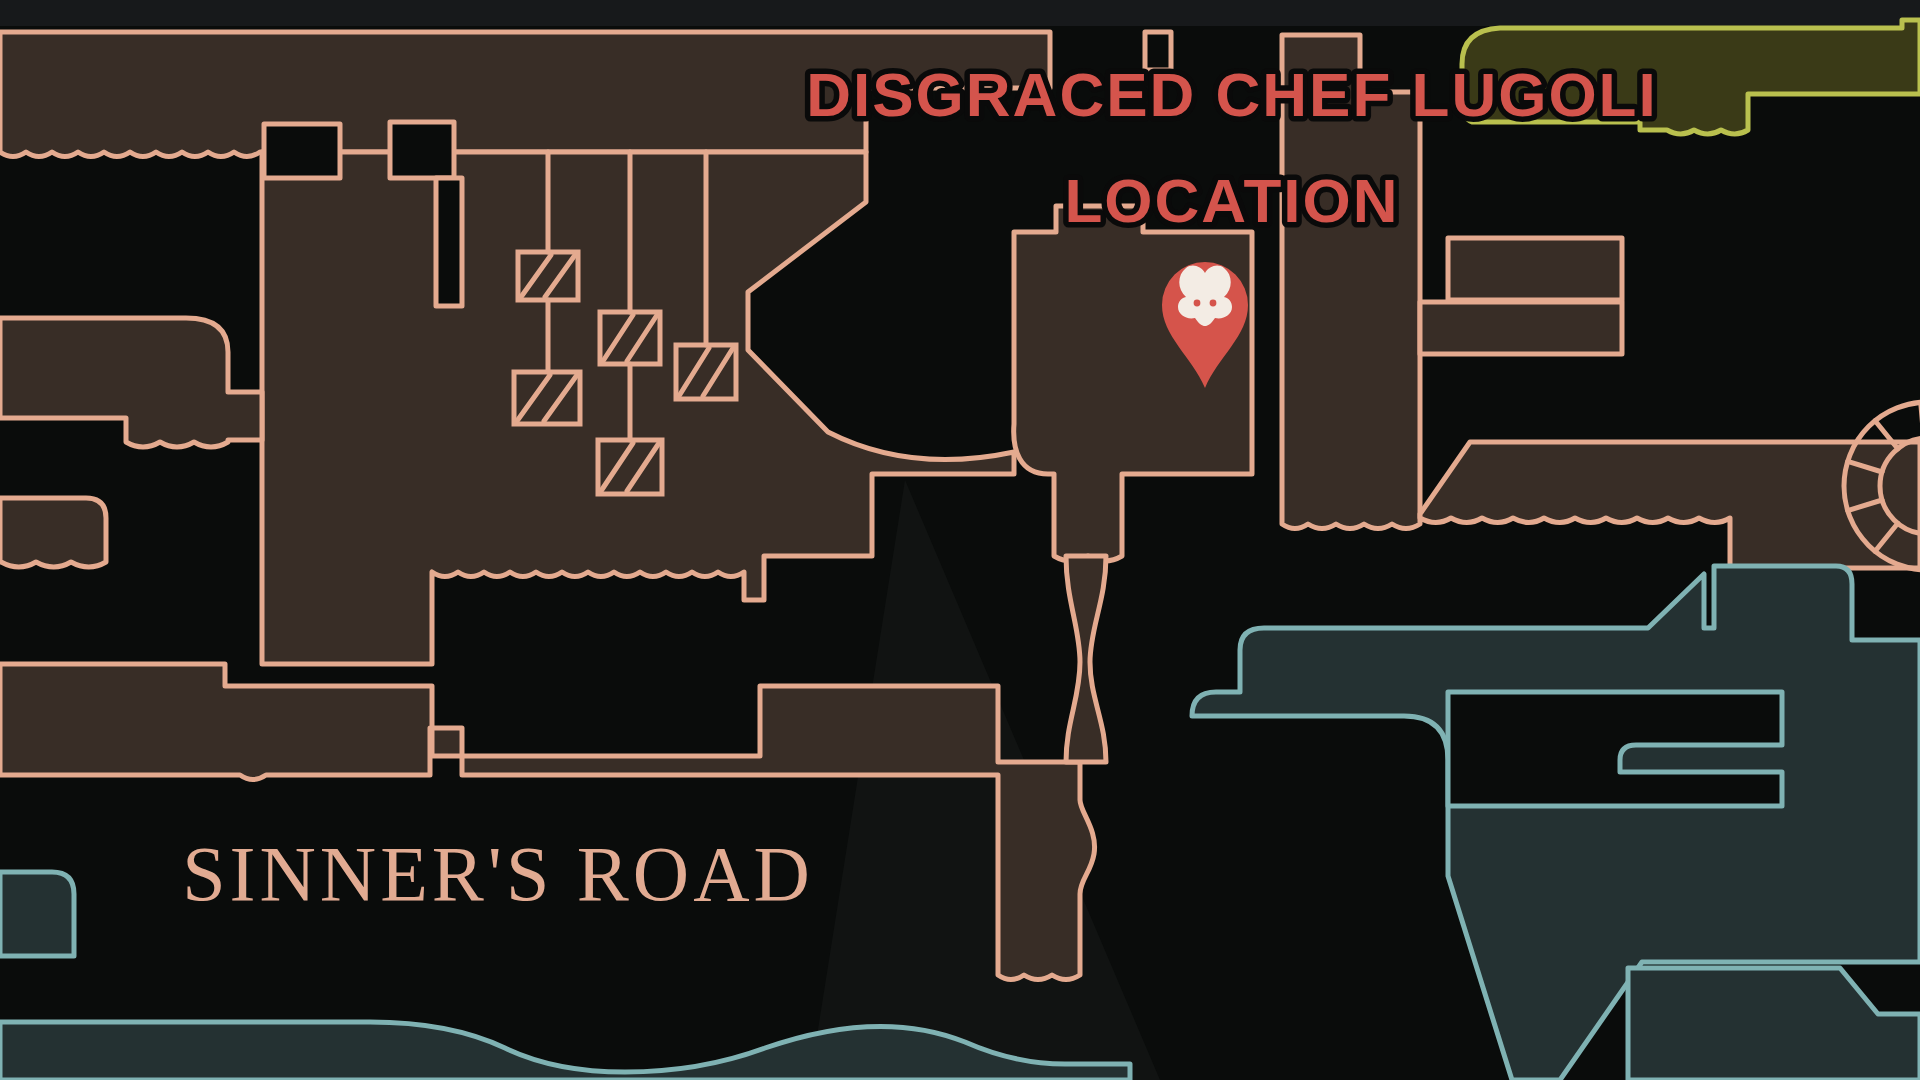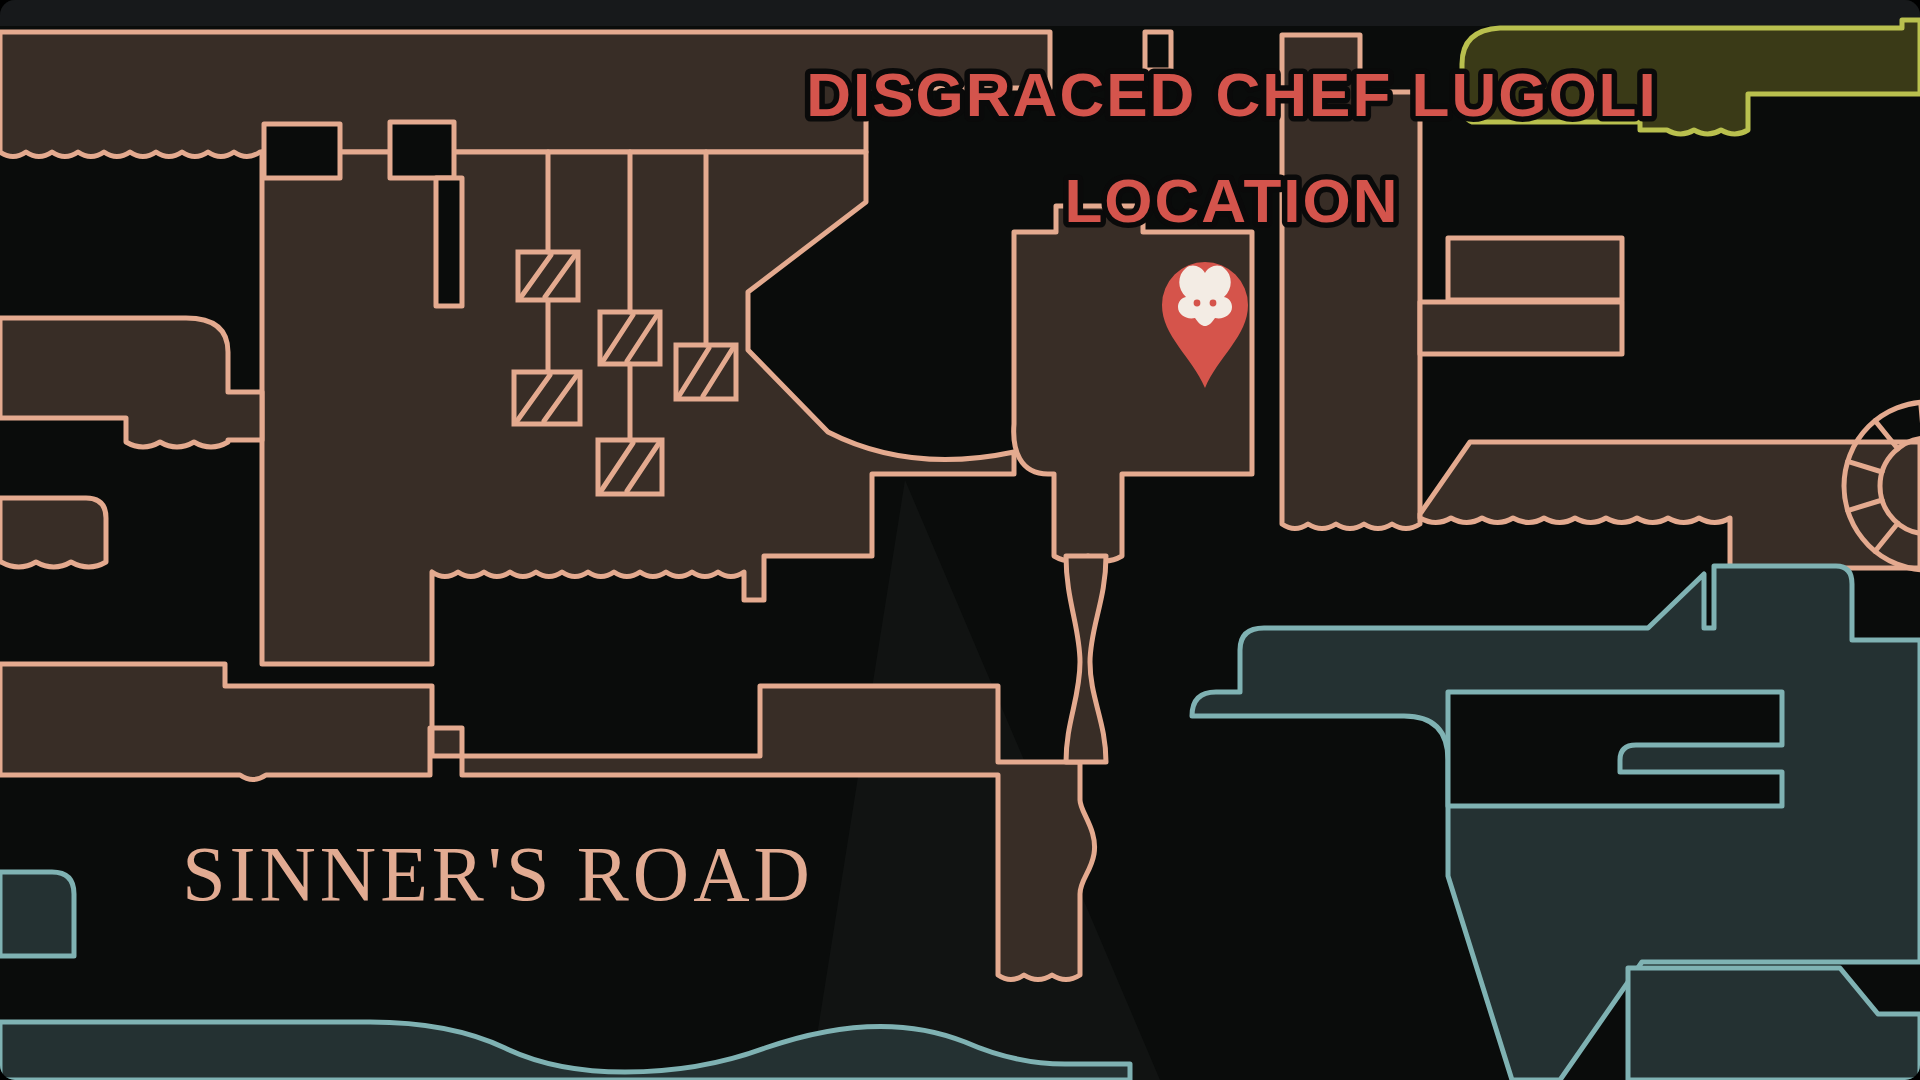--- a/index.html
+++ b/index.html
@@ -1,17 +1,17 @@
 <!DOCTYPE html>
 <html><head>
 <meta charset="utf-8">
 <style>
   html,body{margin:0;padding:0;background:#000;}
   #stage{position:relative;width:1920px;height:1080px;overflow:hidden;
-         font-family:"Liberation Sans",sans-serif;border-radius:15px;}
+         font-family:"Liberation Sans",sans-serif;}
   #map-svg{position:absolute;inset:0;display:block;}
   .room{stroke-width:5;stroke-linejoin:round;stroke-linecap:round;}
   .cutout{stroke-width:5;stroke-linejoin:round;}
   .glyph{fill:none;stroke-width:5;stroke-linecap:round;}
   .annotation-text{font-family:"Liberation Sans",sans-serif;font-weight:700;
          font-size:62px;letter-spacing:2px;paint-order:stroke;
          stroke:#0a0a0a;stroke-width:11px;stroke-linejoin:round;}
   .region-text{font-family:"Liberation Serif",serif;font-weight:400;
          font-size:78px;letter-spacing:4px;}
 </style>

